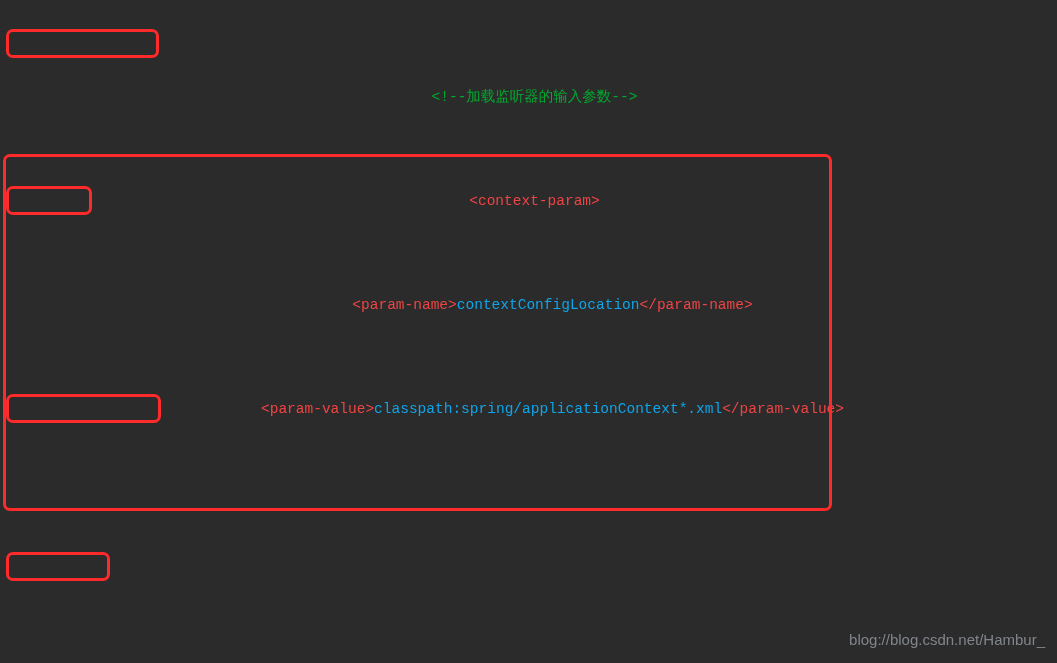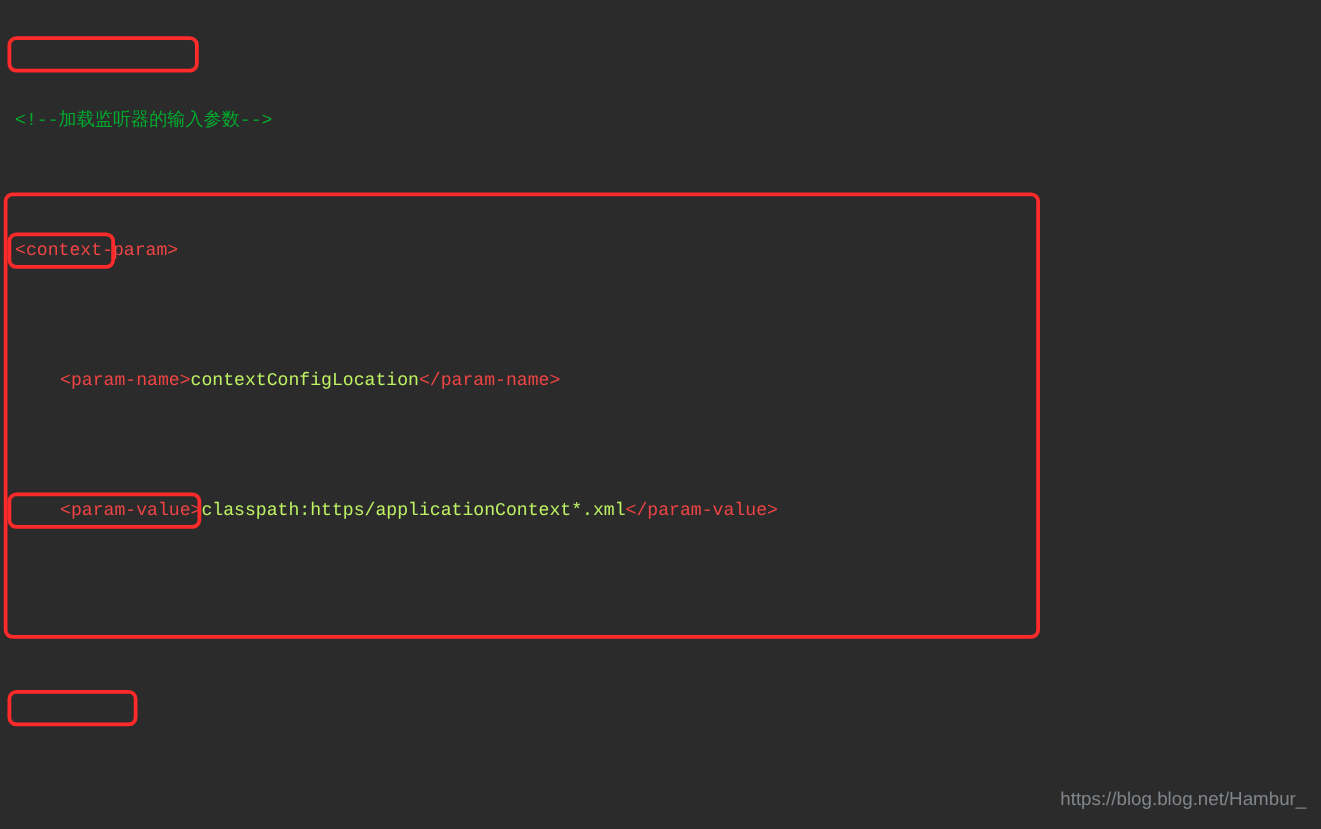--- a/index.html
+++ b/index.html
@@ -10,27 +10,27 @@
     line-height:26px;
     width:1057px;height:663px;
     overflow:hidden;
     position:relative;
   }
   .code{
     padding:6px 0 0 12px;
     white-space:pre;
     color:#a9b7c6;
   }
-  .line{height:26px;}
+  .line{height:26px;text-align:center;}
   .indent1{padding-left:36px;}
   .blank{height:26px;}
 
   .comment{color:#00aa2e;} 
   .tag{color:#ef4444;}     
-  .text{color:#bef264;}
+  .text{color:#0ea5e9;}
 
   
   .box{
     position:absolute;
     border:3px solid #ff2a2a;
     border-radius:7px;
     pointer-events:none;
   }
   
   .bigbox{
@@ -54,21 +54,21 @@
 <body>
 
 <div class="code">
 
   <div class="line"><span class="comment">&lt;!--加载监听器的输入参数--&gt;</span></div>
 
   <div class="line"><span class="tag">&lt;context-param&gt;</span></div>
 
   <div class="line indent1"><span class="tag">&lt;param-name&gt;</span><span class="text">contextConfigLocation</span><span class="tag">&lt;/param-name&gt;</span></div>
 
-  <div class="line indent1"><span class="tag">&lt;param-value&gt;</span><span class="text">classpath:https/applicationContext*.xml</span><span class="tag">&lt;/param-value&gt;</span></div>
+  <div class="line indent1"><span class="tag">&lt;param-value&gt;</span><span class="text">classpath:spring/applicationContext*.xml</span><span class="tag">&lt;/param-value&gt;</span></div>
 
 
   <div class="blank"></div>
 
   
 
   
 
   
 
@@ -107,13 +107,13 @@
 </div>
 
 <div class="box" style="left:6px;top:29px;width:147px;height:23px;"></div>
 
 <div class="bigbox" style="left:3px;top:154px;width:823px;height:351px;"></div>
 <div class="box" style="left:6px;top:186px;width:80px;height:23px;"></div>
 <div class="box" style="left:6px;top:394px;width:149px;height:23px;"></div>
 
 <div class="box" style="left:6px;top:552px;width:98px;height:23px;"></div>
 
-<div class="watermark">https://blog.blog.net/Hambur_</div>
+<div class="watermark">blog://blog.csdn.net/Hambur_</div>
 
 </body></html>

